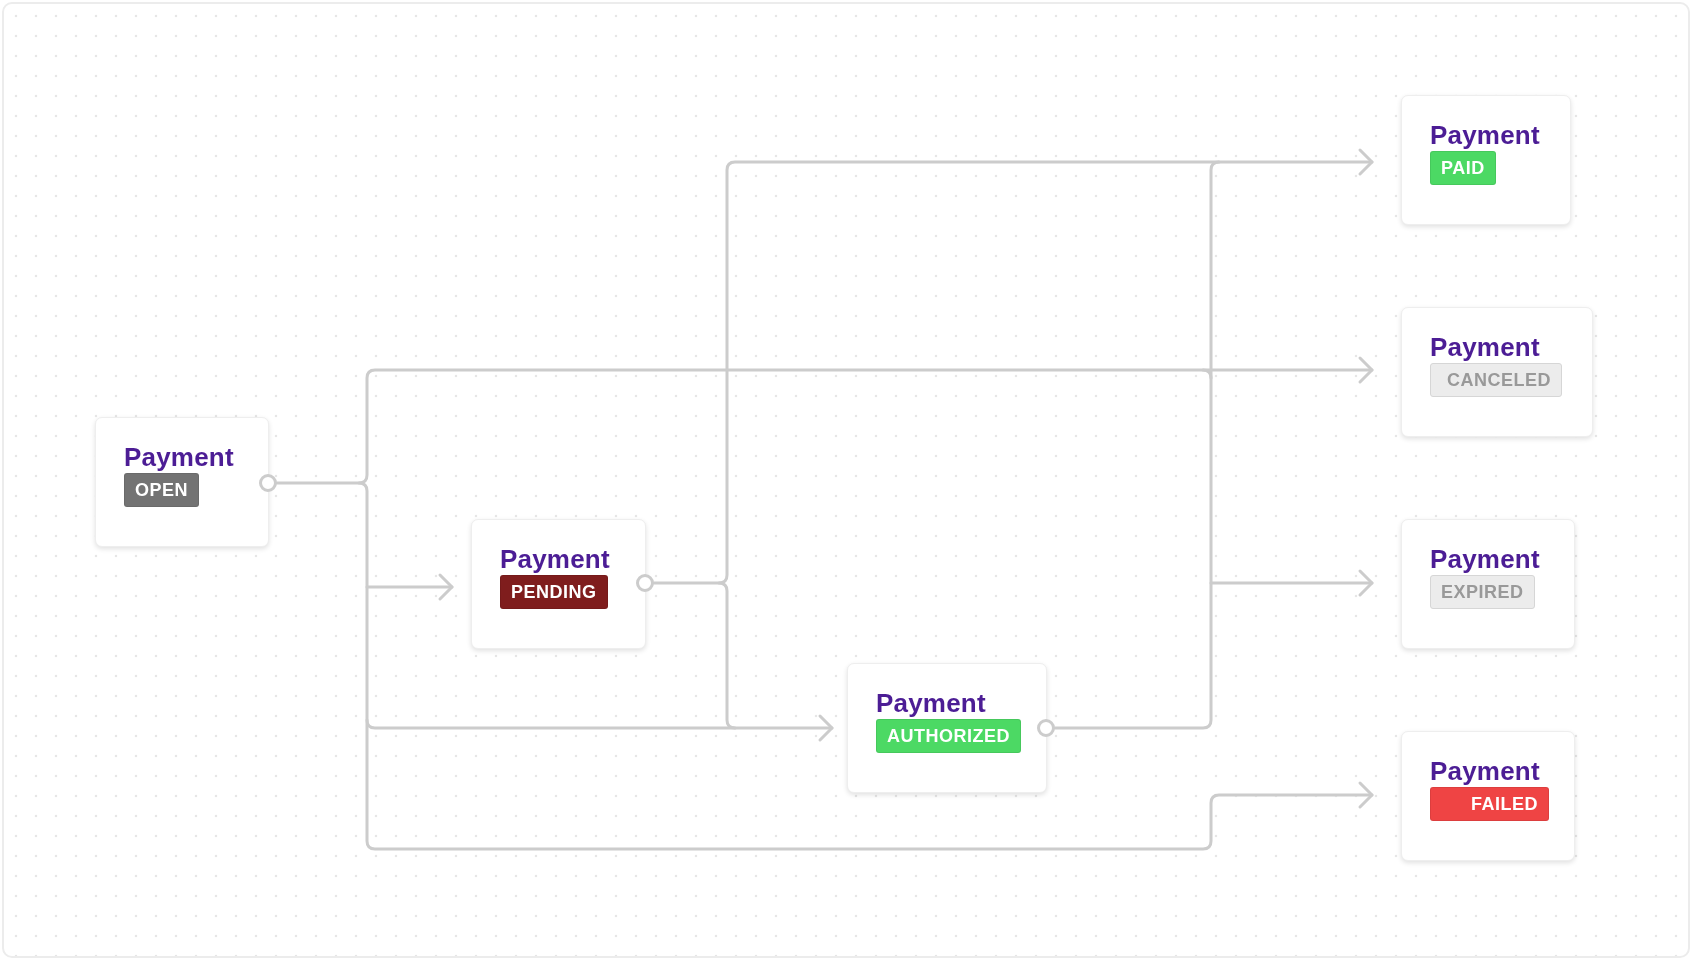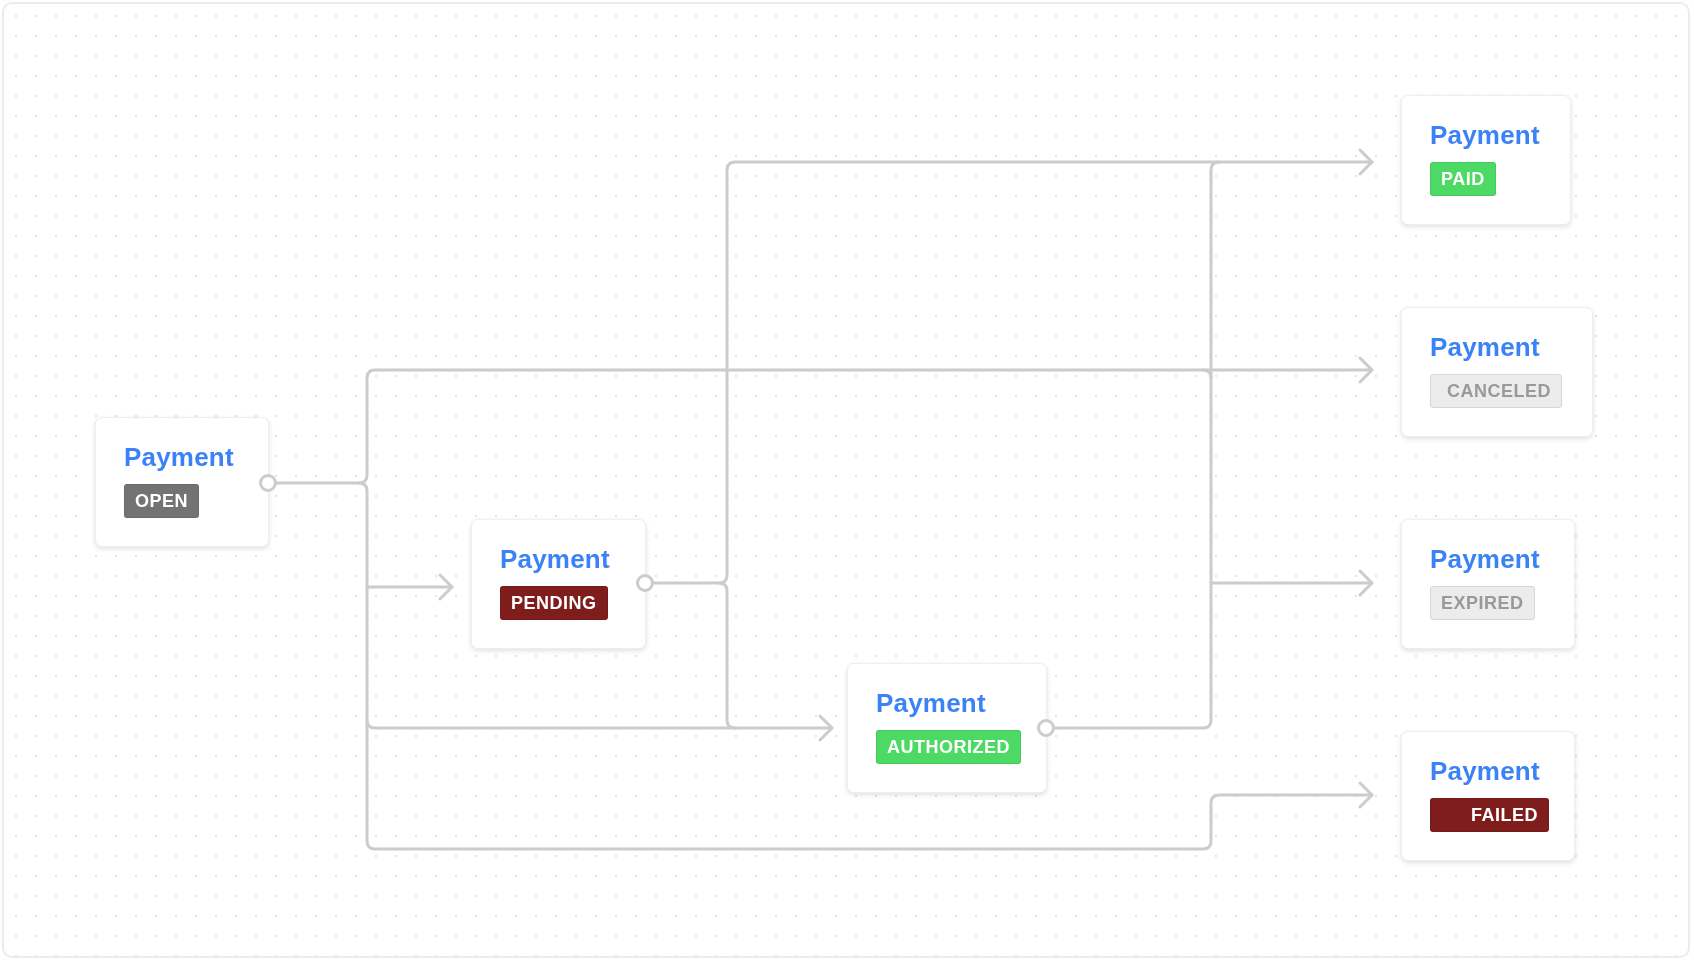--- a/index.html
+++ b/index.html
@@ -6,22 +6,22 @@
   body { width:1694px; height:962px; background:#ffffff; overflow:hidden; position:relative;
          font-family:"Liberation Sans", sans-serif; }
   .canvas { position:absolute; left:2px; top:2px; width:1688px; height:956px;
             border:2px solid #ececec; border-radius:10px; box-sizing:border-box;
             background-color:#ffffff;
             background-image: radial-gradient(#e6e6e6 1.4px, transparent 1.6px);
             background-size:20px 20px; background-position:2px 2px; }
   svg.edges { position:absolute; left:0; top:0; width:1694px; height:962px; }
   .node { position:absolute; background:#fff; border:1px solid #eeeeee; border-radius:7px;
           box-shadow:0 2px 5px rgba(0,0,0,0.12); box-sizing:border-box; padding:24px 0 0 28px; }
-  .node .title { font-weight:bold; font-size:26px; color:#3b82f6; line-height:30px; letter-spacing:0.2px; }
-  .badge { display:inline-block; margin-top:12px; padding:0 10px; height:32px; line-height:32px;
+  .node .title { font-weight:bold; font-size:26px; color:#4c1d95; line-height:30px; letter-spacing:0.2px; }
+  .badge { display:inline-block; margin-top:1px; padding:0 10px; height:32px; line-height:32px;
            font-weight:bold; font-size:18px; color:#fff; border-radius:3px; border:1px solid rgba(0,0,0,0.08);
            letter-spacing:0.5px; }
   .handle { position:absolute; width:18px; height:18px; border:3px solid #cccccc; border-radius:50%;
             background:#fff; box-sizing:border-box; }
 </style>
 </head>
 <body>
 
 <div class="canvas"></div>
 
@@ -83,14 +83,14 @@
   <span class="badge" style="background:#ececec;color:#999999;border-color:#d6d6d6;padding-left:16px;">CANCELED</span>
 </div>
 
 <div class="node" style="left:1401px;top:519px;width:174px;height:130px;">
   <div class="title">Payment</div>
   <span class="badge" style="background:#ececec;color:#999999;border-color:#d6d6d6;">EXPIRED</span>
 </div>
 
 <div class="node" style="left:1401px;top:731px;width:174px;height:130px;">
   <div class="title">Payment</div>
-  <span class="badge" style="background:#7f1d1d;padding-left:40px;">FAILED</span>
+  <span class="badge" style="background:#ef4444;padding-left:40px;">FAILED</span>
 </div>
 
 </body></html>

